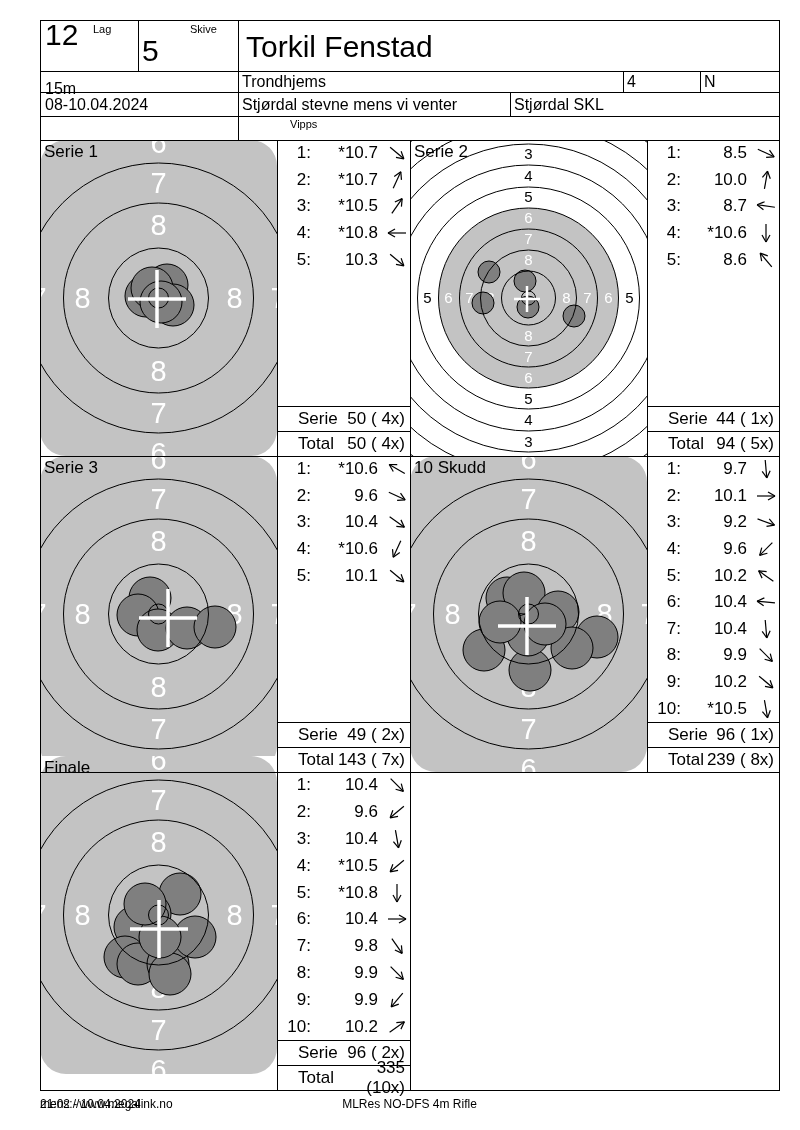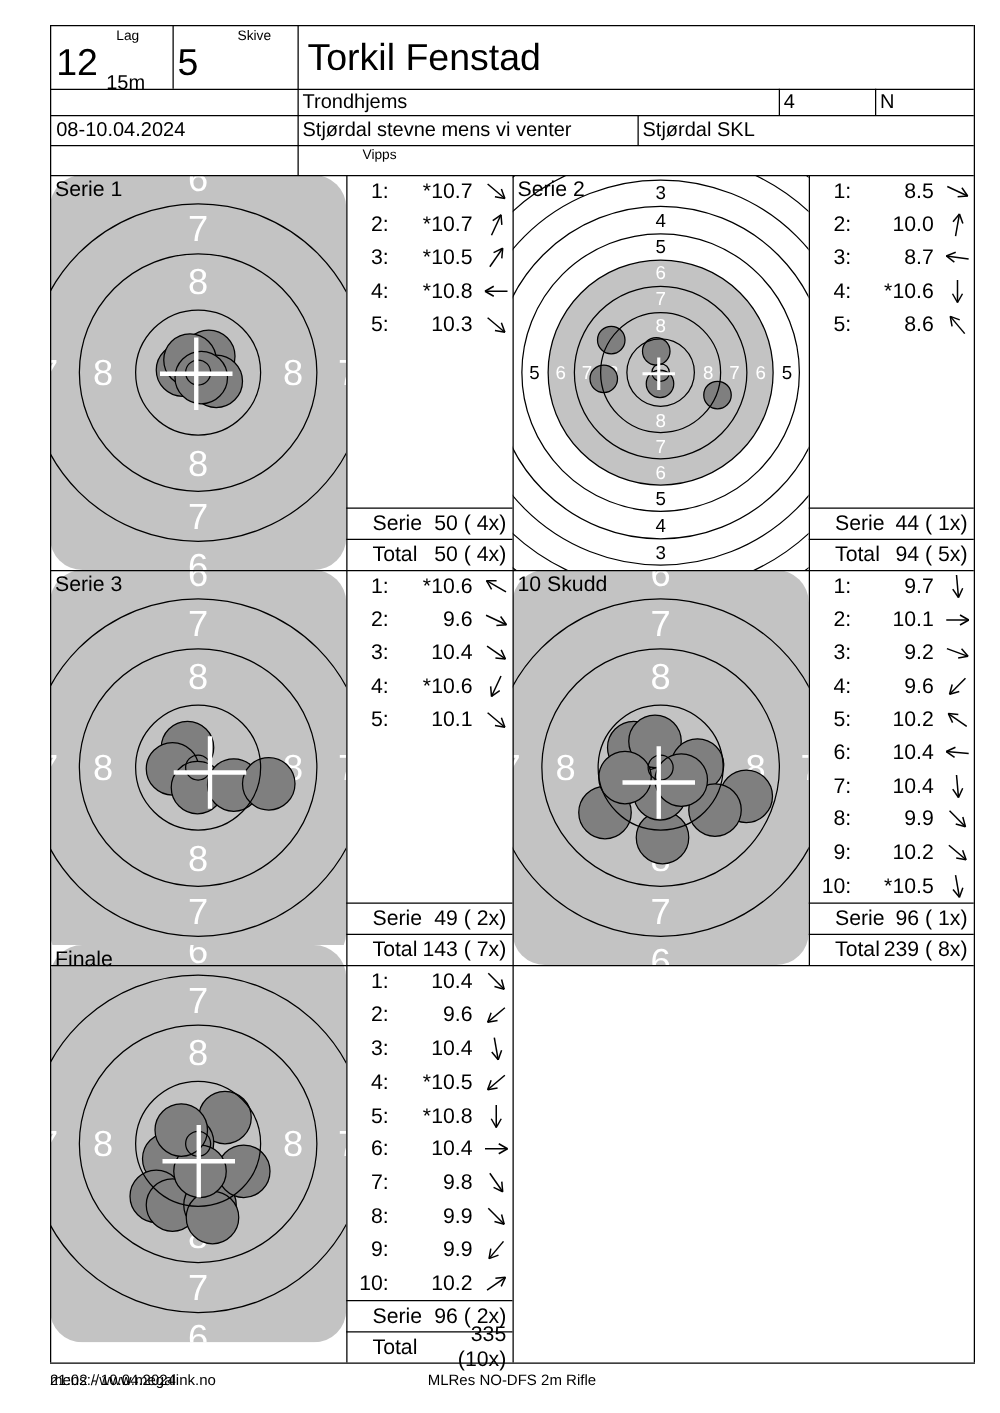--- a/index.html
+++ b/index.html
@@ -22,26 +22,26 @@
   .sum-row .sl{padding-left:21px;}
   .sum-row .sv{flex:1;text-align:right;padding-right:5px;}
   .footer-txt{font-size:12px;}
 </style>
 </head>
 <body>
 
 <div id="sheet">
 
   <div class="abs lbl-sm" style="left:45px;top:23px;">Lag</div>
-  <div class="abs val-lg" style="left:45px;top:36px;">12</div>
+  <div class="abs val-lg" style="left:45px;top:20px;">12</div>
   <div class="abs lbl-sm" style="left:142px;top:23px;">Skive</div>
   <div class="abs val-lg" style="left:142px;top:36px;">5</div>
   <div class="abs val-lg" style="left:246px;top:32px;">Torkil Fenstad</div>
 
-  <div class="abs txt-md" style="left:45px;top:58px;margin-left:40px;">15m</div>
+  <div class="abs txt-md" style="left:45px;top:80px;">15m</div>
   <div class="abs txt-md" style="left:242px;top:73px;">Trondhjems</div>
   <div class="abs txt-md" style="left:627px;top:73px;">4</div>
   <div class="abs txt-md" style="left:704px;top:73px;">N</div>
 
   <div class="abs txt-md" style="left:45px;top:96px;">08-10.04.2024</div>
   <div class="abs txt-md" style="left:242px;top:96px;">Stjørdal stevne mens vi venter</div>
   <div class="abs txt-md" style="left:514px;top:96px;">Stjørdal SKL</div>
 
   <div class="abs lbl-sm" style="left:242px;top:118px;">Vipps</div>
 
@@ -750,15 +750,15 @@
       <div class="ln" style="left: 647px; top: 431px; width: 132px; height: 1px;"></div>
       <div class="ln" style="left: 277px; top: 722px; width: 133px; height: 1px;"></div>
       <div class="ln" style="left: 277px; top: 747px; width: 133px; height: 1px;"></div>
       <div class="ln" style="left: 647px; top: 722px; width: 132px; height: 1px;"></div>
       <div class="ln" style="left: 647px; top: 747px; width: 132px; height: 1px;"></div>
       <div class="ln" style="left: 277px; top: 1040px; width: 133px; height: 1px;"></div>
       <div class="ln" style="left: 277px; top: 1065px; width: 133px; height: 1px;"></div>
     </div>
 
   <div class="abs footer-txt" style="left:40px;top:1097px;">mens://www.megalink.no</div>
-  <div class="abs footer-txt" style="left:40px;top:1097px;width:739px;text-align:center;">MLRes NO-DFS 2m Rifle</div>
+  <div class="abs footer-txt" style="left:40px;top:1097px;width:739px;text-align:center;">MLRes NO-DFS 4m Rifle</div>
   <div class="abs footer-txt" style="left:40px;top:1097px;width:739px;">21:02 - 10.04.2024</div>
 </div>
 
 </body></html>

